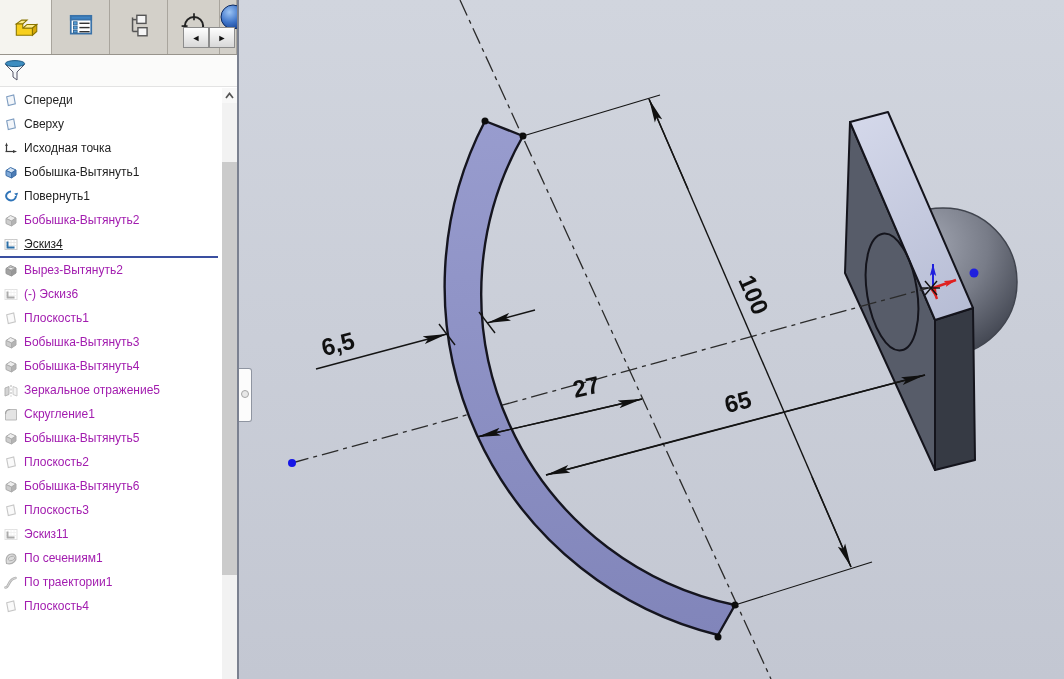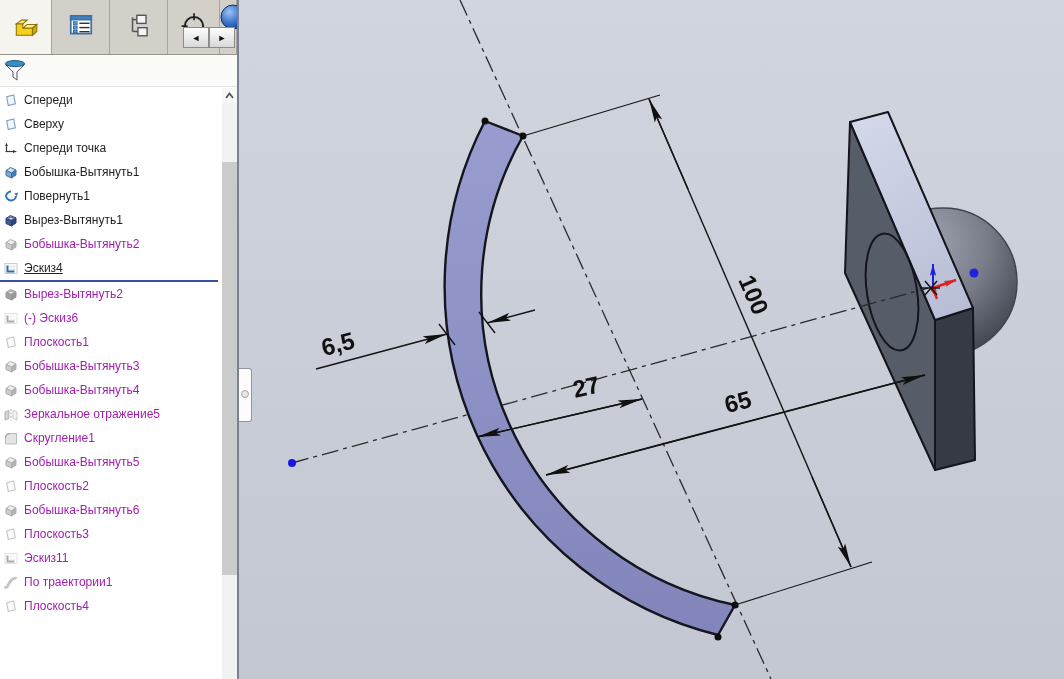--- a/index.html
+++ b/index.html
@@ -227,152 +227,150 @@
         </div>
         <div class="trow">
           <span class="ico"><svg width="16" height="15" viewBox="0 0 15 15">
               <g stroke="#3a3a3a" stroke-width="1.2" fill="#3a3a3a">
                 <line x1="2" y1="10.5" x2="10" y2="10.5"></line>
                 <path d="M13.5,10.5 L9.5,9 L9.5,12 Z" stroke="none"></path>
                 <line x1="3" y1="10.5" x2="3" y2="4"></line>
                 <path d="M3,1.5 L1.7,5 L4.3,5 Z" stroke="none"></path>
               </g>
             </svg></span>
-          <span class="lbl">Спереди точка</span>
+          <span class="lbl">Исходная точка</span>
         </div>
         <div class="trow">
           <span class="ico"><svg width="16" height="15" viewBox="0 0 15 15">
               <polygon points="2.5,5.5 7,2.5 12.5,5 8,8" fill="#cfe0f2" stroke="#3c6ea8"></polygon>
               <polygon points="2.5,5.5 8,8 8,13 2.5,10.5" fill="#7fa9d8" stroke="#3c6ea8"></polygon>
               <polygon points="8,8 12.5,5 12.5,10 8,13" fill="#4d7cb4" stroke="#3c6ea8"></polygon>
             </svg></span>
           <span class="lbl">Бобышка-Вытянуть1</span>
         </div>
         <div class="trow">
           <span class="ico"><svg width="16" height="15" viewBox="0 0 15 15">
               <path d="M7.5,2.6 a4.9,4.4 0 1 0 4.9,4.4" fill="none" stroke="#2f74b8" stroke-width="2"></path>
               <path d="M13.4,7.2 L10.6,4.6 L14.6,3.8 Z" fill="#2f74b8"></path>
             </svg></span>
           <span class="lbl">Повернуть1</span>
         </div>
-        <div class="trow">
+        <div class="trow muted">
+          <span class="ico"><svg width="16" height="15" viewBox="0 0 15 15">
+              <polygon points="2.5,5.5 7,2.5 12.5,5 8,8" fill="#cfe0f2" stroke="#3c6ea8"></polygon>
+              <polygon points="2.5,5.5 8,8 8,13 2.5,10.5" fill="#7fa9d8" stroke="#3c6ea8"></polygon>
+              <polygon points="8,8 12.5,5 12.5,10 8,13" fill="#4d7cb4" stroke="#3c6ea8"></polygon>
+            </svg></span>
+          <span class="lbl">Бобышка-Вытянуть2</span>
+        </div>
+        <div class="trow ind">
+          <span class="ico"><svg width="16" height="15" viewBox="0 0 15 15">
+              <rect x="1.5" y="2.5" width="12" height="10" fill="#fff" stroke="#c9c9c9"></rect>
+              <path d="M4.5,2.5 V12.5 M7.5,2.5 V12.5 M10.5,2.5 V12.5 M1.5,5.5 H13.5 M1.5,8.5 H13.5" stroke="#e2e2e2" stroke-width=".8" fill="none"></path>
+              <path d="M4,4.5 V10.5 H11" fill="none" stroke="#2b6fa8" stroke-width="1.9"></path>
+            </svg></span>
+          <span class="lbl">Эскиз4</span>
+        </div>
+        <div class="rollback"></div>
+        <div class="trow muted">
           <span class="ico"><svg width="16" height="15" viewBox="0 0 15 15">
               <polygon points="2.5,5.5 7,2.5 12.5,5 8,8" fill="#8fa3cc" stroke="#2a3f7a"></polygon>
               <polygon points="2.5,5.5 8,8 8,13 2.5,10.5" fill="#44598f" stroke="#2a3f7a"></polygon>
               <polygon points="8,8 12.5,5 12.5,10 8,13" fill="#30457c" stroke="#2a3f7a"></polygon>
               <ellipse cx="7.4" cy="5.6" rx="2.1" ry="1.3" fill="#dfe6f2" stroke="#2a3f7a" stroke-width=".8"></ellipse>
             </svg></span>
-          <span class="lbl">Вырез-Вытянуть1</span>
-        </div>
-        <div class="trow muted">
-          <span class="ico"><svg width="16" height="15" viewBox="0 0 15 15">
-              <polygon points="2.5,5.5 7,2.5 12.5,5 8,8" fill="#cfe0f2" stroke="#3c6ea8"></polygon>
-              <polygon points="2.5,5.5 8,8 8,13 2.5,10.5" fill="#7fa9d8" stroke="#3c6ea8"></polygon>
-              <polygon points="8,8 12.5,5 12.5,10 8,13" fill="#4d7cb4" stroke="#3c6ea8"></polygon>
-            </svg></span>
-          <span class="lbl">Бобышка-Вытянуть2</span>
-        </div>
-        <div class="trow ind">
+          <span class="lbl">Вырез-Вытянуть2</span>
+        </div>
+        <div class="trow muted">
           <span class="ico"><svg width="16" height="15" viewBox="0 0 15 15">
               <rect x="1.5" y="2.5" width="12" height="10" fill="#fff" stroke="#c9c9c9"></rect>
               <path d="M4.5,2.5 V12.5 M7.5,2.5 V12.5 M10.5,2.5 V12.5 M1.5,5.5 H13.5 M1.5,8.5 H13.5" stroke="#e2e2e2" stroke-width=".8" fill="none"></path>
               <path d="M4,4.5 V10.5 H11" fill="none" stroke="#2b6fa8" stroke-width="1.9"></path>
             </svg></span>
-          <span class="lbl">Эскиз4</span>
-        </div>
-        <div class="rollback"></div>
-        <div class="trow muted">
-          <span class="ico"><svg width="16" height="15" viewBox="0 0 15 15">
-              <polygon points="2.5,5.5 7,2.5 12.5,5 8,8" fill="#8fa3cc" stroke="#2a3f7a"></polygon>
-              <polygon points="2.5,5.5 8,8 8,13 2.5,10.5" fill="#44598f" stroke="#2a3f7a"></polygon>
-              <polygon points="8,8 12.5,5 12.5,10 8,13" fill="#30457c" stroke="#2a3f7a"></polygon>
-              <ellipse cx="7.4" cy="5.6" rx="2.1" ry="1.3" fill="#dfe6f2" stroke="#2a3f7a" stroke-width=".8"></ellipse>
-            </svg></span>
-          <span class="lbl">Вырез-Вытянуть2</span>
+          <span class="lbl">(-) Эскиз6</span>
+        </div>
+        <div class="trow muted">
+          <span class="ico"><svg width="16" height="15" viewBox="0 0 15 15">
+              <path d="M3.2,3.8 L10.2,2 L11.8,10.8 L4.8,12.6 Z" fill="#e9eef6" fill-opacity="0.55" stroke="#7d9cc0" stroke-width="1.1"></path>
+            </svg></span>
+          <span class="lbl">Плоскость1</span>
+        </div>
+        <div class="trow muted">
+          <span class="ico"><svg width="16" height="15" viewBox="0 0 15 15">
+              <polygon points="2.5,5.5 7,2.5 12.5,5 8,8" fill="#cfe0f2" stroke="#3c6ea8"></polygon>
+              <polygon points="2.5,5.5 8,8 8,13 2.5,10.5" fill="#7fa9d8" stroke="#3c6ea8"></polygon>
+              <polygon points="8,8 12.5,5 12.5,10 8,13" fill="#4d7cb4" stroke="#3c6ea8"></polygon>
+            </svg></span>
+          <span class="lbl">Бобышка-Вытянуть3</span>
+        </div>
+        <div class="trow muted">
+          <span class="ico"><svg width="16" height="15" viewBox="0 0 15 15">
+              <polygon points="2.5,5.5 7,2.5 12.5,5 8,8" fill="#cfe0f2" stroke="#3c6ea8"></polygon>
+              <polygon points="2.5,5.5 8,8 8,13 2.5,10.5" fill="#7fa9d8" stroke="#3c6ea8"></polygon>
+              <polygon points="8,8 12.5,5 12.5,10 8,13" fill="#4d7cb4" stroke="#3c6ea8"></polygon>
+            </svg></span>
+          <span class="lbl">Бобышка-Вытянуть4</span>
+        </div>
+        <div class="trow muted">
+          <span class="ico"><svg width="16" height="15" viewBox="0 0 15 15">
+              <polygon points="1.5,5 5.5,3.5 5.5,11.5 1.5,13" fill="#9db3d2" stroke="#5a708f" stroke-width=".9"></polygon>
+              <polygon points="13.5,5 9.5,3.5 9.5,11.5 13.5,13" fill="#e3e9f2" stroke="#8a98ab" stroke-width=".9"></polygon>
+              <line x1="7.5" y1="2" x2="7.5" y2="13.5" stroke="#666" stroke-width=".9" stroke-dasharray="2,1.5"></line>
+            </svg></span>
+          <span class="lbl">Зеркальное отражение5</span>
+        </div>
+        <div class="trow muted">
+          <span class="ico"><svg width="16" height="15" viewBox="0 0 15 15">
+              <path d="M2,13 L2,7 Q2,2.5 7,2.5 L13,2.5 L13,13 Z" fill="#e8d06c" stroke="#9a8330"></path>
+              <path d="M2,7 Q2,2.5 7,2.5" fill="none" stroke="#6b5a18" stroke-width="1.2"></path>
+            </svg></span>
+          <span class="lbl">Скругление1</span>
+        </div>
+        <div class="trow muted">
+          <span class="ico"><svg width="16" height="15" viewBox="0 0 15 15">
+              <polygon points="2.5,5.5 7,2.5 12.5,5 8,8" fill="#cfe0f2" stroke="#3c6ea8"></polygon>
+              <polygon points="2.5,5.5 8,8 8,13 2.5,10.5" fill="#7fa9d8" stroke="#3c6ea8"></polygon>
+              <polygon points="8,8 12.5,5 12.5,10 8,13" fill="#4d7cb4" stroke="#3c6ea8"></polygon>
+            </svg></span>
+          <span class="lbl">Бобышка-Вытянуть5</span>
+        </div>
+        <div class="trow muted">
+          <span class="ico"><svg width="16" height="15" viewBox="0 0 15 15">
+              <path d="M3.2,3.8 L10.2,2 L11.8,10.8 L4.8,12.6 Z" fill="#e9eef6" fill-opacity="0.55" stroke="#7d9cc0" stroke-width="1.1"></path>
+            </svg></span>
+          <span class="lbl">Плоскость2</span>
+        </div>
+        <div class="trow muted">
+          <span class="ico"><svg width="16" height="15" viewBox="0 0 15 15">
+              <polygon points="2.5,5.5 7,2.5 12.5,5 8,8" fill="#cfe0f2" stroke="#3c6ea8"></polygon>
+              <polygon points="2.5,5.5 8,8 8,13 2.5,10.5" fill="#7fa9d8" stroke="#3c6ea8"></polygon>
+              <polygon points="8,8 12.5,5 12.5,10 8,13" fill="#4d7cb4" stroke="#3c6ea8"></polygon>
+            </svg></span>
+          <span class="lbl">Бобышка-Вытянуть6</span>
+        </div>
+        <div class="trow muted">
+          <span class="ico"><svg width="16" height="15" viewBox="0 0 15 15">
+              <path d="M3.2,3.8 L10.2,2 L11.8,10.8 L4.8,12.6 Z" fill="#e9eef6" fill-opacity="0.55" stroke="#7d9cc0" stroke-width="1.1"></path>
+            </svg></span>
+          <span class="lbl">Плоскость3</span>
         </div>
         <div class="trow muted">
           <span class="ico"><svg width="16" height="15" viewBox="0 0 15 15">
               <rect x="1.5" y="2.5" width="12" height="10" fill="#fff" stroke="#c9c9c9"></rect>
               <path d="M4.5,2.5 V12.5 M7.5,2.5 V12.5 M10.5,2.5 V12.5 M1.5,5.5 H13.5 M1.5,8.5 H13.5" stroke="#e2e2e2" stroke-width=".8" fill="none"></path>
               <path d="M4,4.5 V10.5 H11" fill="none" stroke="#2b6fa8" stroke-width="1.9"></path>
             </svg></span>
-          <span class="lbl">(-) Эскиз6</span>
-        </div>
-        <div class="trow muted">
-          <span class="ico"><svg width="16" height="15" viewBox="0 0 15 15">
-              <path d="M3.2,3.8 L10.2,2 L11.8,10.8 L4.8,12.6 Z" fill="#e9eef6" fill-opacity="0.55" stroke="#7d9cc0" stroke-width="1.1"></path>
-            </svg></span>
-          <span class="lbl">Плоскость1</span>
-        </div>
-        <div class="trow muted">
-          <span class="ico"><svg width="16" height="15" viewBox="0 0 15 15">
-              <polygon points="2.5,5.5 7,2.5 12.5,5 8,8" fill="#cfe0f2" stroke="#3c6ea8"></polygon>
-              <polygon points="2.5,5.5 8,8 8,13 2.5,10.5" fill="#7fa9d8" stroke="#3c6ea8"></polygon>
-              <polygon points="8,8 12.5,5 12.5,10 8,13" fill="#4d7cb4" stroke="#3c6ea8"></polygon>
-            </svg></span>
-          <span class="lbl">Бобышка-Вытянуть3</span>
-        </div>
-        <div class="trow muted">
-          <span class="ico"><svg width="16" height="15" viewBox="0 0 15 15">
-              <polygon points="2.5,5.5 7,2.5 12.5,5 8,8" fill="#cfe0f2" stroke="#3c6ea8"></polygon>
-              <polygon points="2.5,5.5 8,8 8,13 2.5,10.5" fill="#7fa9d8" stroke="#3c6ea8"></polygon>
-              <polygon points="8,8 12.5,5 12.5,10 8,13" fill="#4d7cb4" stroke="#3c6ea8"></polygon>
-            </svg></span>
-          <span class="lbl">Бобышка-Вытянуть4</span>
-        </div>
-        <div class="trow muted">
-          <span class="ico"><svg width="16" height="15" viewBox="0 0 15 15">
-              <polygon points="1.5,5 5.5,3.5 5.5,11.5 1.5,13" fill="#9db3d2" stroke="#5a708f" stroke-width=".9"></polygon>
-              <polygon points="13.5,5 9.5,3.5 9.5,11.5 13.5,13" fill="#e3e9f2" stroke="#8a98ab" stroke-width=".9"></polygon>
-              <line x1="7.5" y1="2" x2="7.5" y2="13.5" stroke="#666" stroke-width=".9" stroke-dasharray="2,1.5"></line>
-            </svg></span>
-          <span class="lbl">Зеркальное отражение5</span>
-        </div>
-        <div class="trow muted">
-          <span class="ico"><svg width="16" height="15" viewBox="0 0 15 15">
-              <path d="M2,13 L2,7 Q2,2.5 7,2.5 L13,2.5 L13,13 Z" fill="#e8d06c" stroke="#9a8330"></path>
-              <path d="M2,7 Q2,2.5 7,2.5" fill="none" stroke="#6b5a18" stroke-width="1.2"></path>
-            </svg></span>
-          <span class="lbl">Скругление1</span>
-        </div>
-        <div class="trow muted">
-          <span class="ico"><svg width="16" height="15" viewBox="0 0 15 15">
-              <polygon points="2.5,5.5 7,2.5 12.5,5 8,8" fill="#cfe0f2" stroke="#3c6ea8"></polygon>
-              <polygon points="2.5,5.5 8,8 8,13 2.5,10.5" fill="#7fa9d8" stroke="#3c6ea8"></polygon>
-              <polygon points="8,8 12.5,5 12.5,10 8,13" fill="#4d7cb4" stroke="#3c6ea8"></polygon>
-            </svg></span>
-          <span class="lbl">Бобышка-Вытянуть5</span>
-        </div>
-        <div class="trow muted">
-          <span class="ico"><svg width="16" height="15" viewBox="0 0 15 15">
-              <path d="M3.2,3.8 L10.2,2 L11.8,10.8 L4.8,12.6 Z" fill="#e9eef6" fill-opacity="0.55" stroke="#7d9cc0" stroke-width="1.1"></path>
-            </svg></span>
-          <span class="lbl">Плоскость2</span>
-        </div>
-        <div class="trow muted">
-          <span class="ico"><svg width="16" height="15" viewBox="0 0 15 15">
-              <polygon points="2.5,5.5 7,2.5 12.5,5 8,8" fill="#cfe0f2" stroke="#3c6ea8"></polygon>
-              <polygon points="2.5,5.5 8,8 8,13 2.5,10.5" fill="#7fa9d8" stroke="#3c6ea8"></polygon>
-              <polygon points="8,8 12.5,5 12.5,10 8,13" fill="#4d7cb4" stroke="#3c6ea8"></polygon>
-            </svg></span>
-          <span class="lbl">Бобышка-Вытянуть6</span>
-        </div>
-        <div class="trow muted">
-          <span class="ico"><svg width="16" height="15" viewBox="0 0 15 15">
-              <path d="M3.2,3.8 L10.2,2 L11.8,10.8 L4.8,12.6 Z" fill="#e9eef6" fill-opacity="0.55" stroke="#7d9cc0" stroke-width="1.1"></path>
-            </svg></span>
-          <span class="lbl">Плоскость3</span>
-        </div>
-        <div class="trow muted">
-          <span class="ico"><svg width="16" height="15" viewBox="0 0 15 15">
-              <rect x="1.5" y="2.5" width="12" height="10" fill="#fff" stroke="#c9c9c9"></rect>
-              <path d="M4.5,2.5 V12.5 M7.5,2.5 V12.5 M10.5,2.5 V12.5 M1.5,5.5 H13.5 M1.5,8.5 H13.5" stroke="#e2e2e2" stroke-width=".8" fill="none"></path>
-              <path d="M4,4.5 V10.5 H11" fill="none" stroke="#2b6fa8" stroke-width="1.9"></path>
-            </svg></span>
           <span class="lbl">Эскиз11</span>
+        </div>
+        <div class="trow muted">
+          <span class="ico"><svg width="16" height="15" viewBox="0 0 15 15">
+              <path d="M3,12.5 C1.5,6 5,2.5 9,3 C13,3.5 13.5,8 11,10.5 C9,12.6 5.5,13.2 3,12.5 Z" fill="#a8c4e0" stroke="#46719e" stroke-width="1.1"></path>
+              <ellipse cx="8" cy="7.5" rx="3.4" ry="2.1" fill="none" stroke="#46719e" stroke-width=".9" transform="rotate(-20 8 7.5)"></ellipse>
+            </svg></span>
+          <span class="lbl">По сечениям1</span>
         </div>
         <div class="trow muted">
           <span class="ico"><svg width="16" height="15" viewBox="0 0 15 15">
               <path d="M2,12.5 C6,12.5 4.5,4 12,3" fill="none" stroke="#4a7ab0" stroke-width="2.6" stroke-linecap="round"></path>
               <path d="M2,12.5 C6,12.5 4.5,4 12,3" fill="none" stroke="#9cc0e4" stroke-width="1" stroke-linecap="round"></path>
             </svg></span>
           <span class="lbl">По траектории1</span>
         </div>
         <div class="trow muted">
           <span class="ico"><svg width="16" height="15" viewBox="0 0 15 15">

